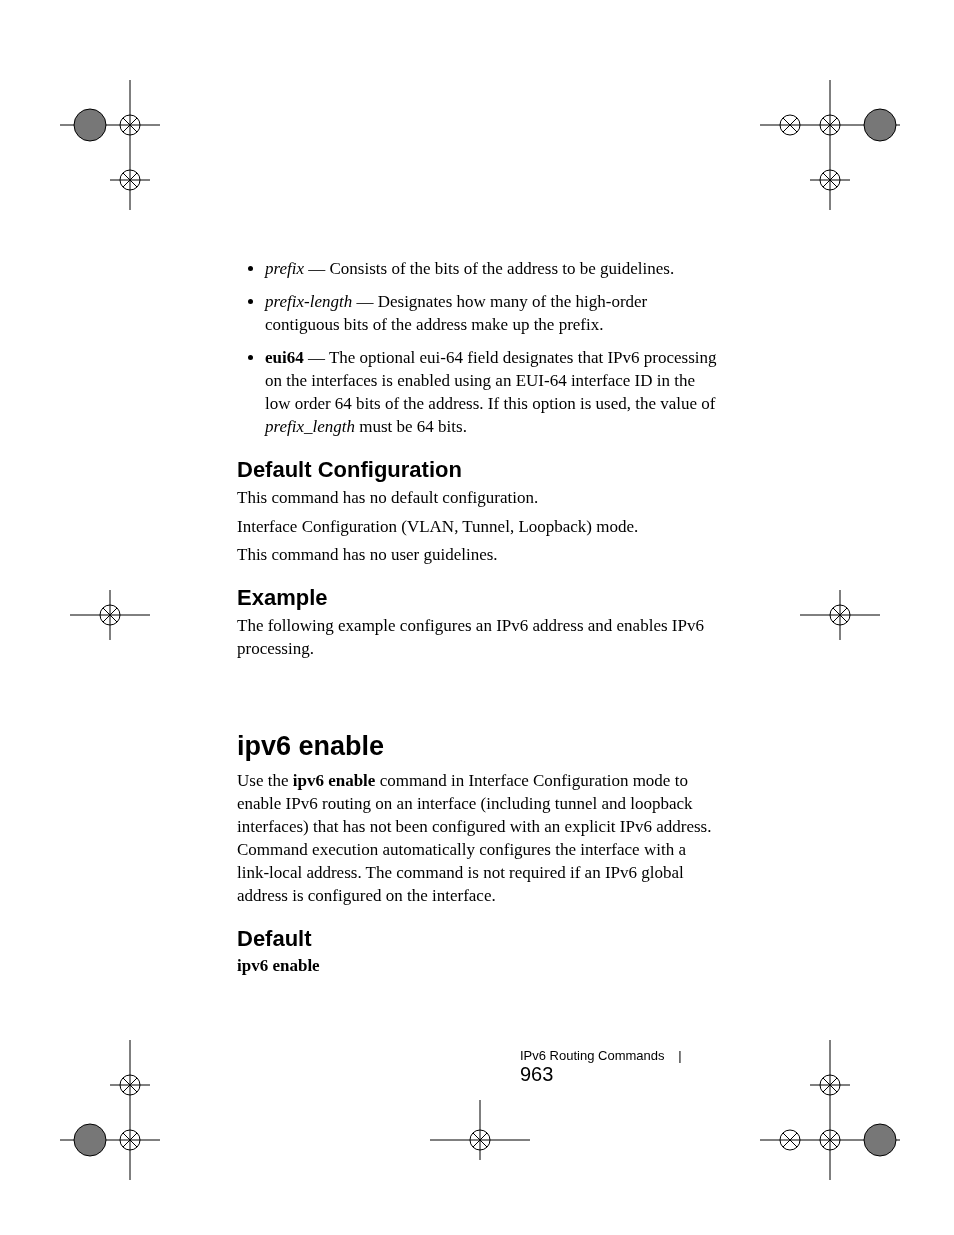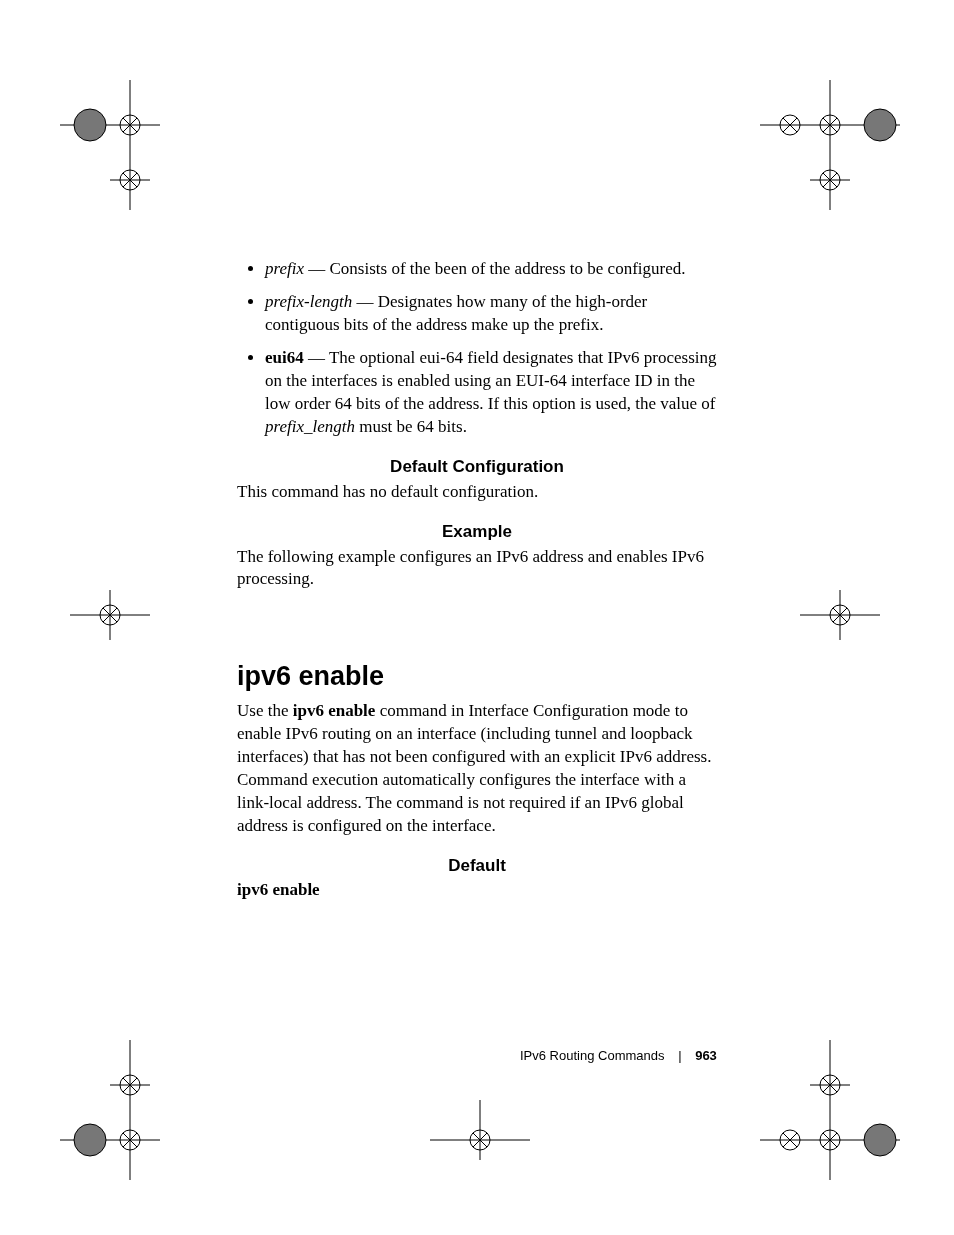--- a/index.html
+++ b/index.html
@@ -25,24 +25,23 @@
   }
   ul.bullets li {
     margin-bottom: 10px;
     line-height: 1.35;
   }
   .italic { font-style: italic; }
   .bold { font-weight: bold; }
   .section-head {
     font-family: Arial, Helvetica, sans-serif;
     font-weight: bold;
-    font-size: 17px;
+    font-size: 22px;
     margin-top: 18px;
     margin-bottom: 4px;
-    text-align: center;
   }
   .body-text {
     line-height: 1.35;
     margin-bottom: 6px;
   }
   h1.cmd-title {
     font-family: Arial, Helvetica, sans-serif;
     font-weight: bold;
     font-size: 27px;
     margin-top: 70px;
@@ -58,48 +57,50 @@
     left: 520px;
     width: 200px;
     font-size: 13px;
     font-family: Arial, Helvetica, sans-serif;
   }
   .footer .sep {
     margin: 0 10px;
     font-weight: normal;
   }
   .footer .pn {
-    font-weight: bold;
-    font-size: 13px;
+    font-weight: normal;
+    font-size: 20px;
   }
   
   .orn { position: absolute; }
   .orn svg { display: block; }
 </style>
 </head>
 <body>
 
 <div class="page">
 
   <ul class="bullets">
     <li>
-      <span class="italic">prefix</span><span> — Consists of the been of the address to be configured.</span>
+      <span class="italic">prefix</span><span> — Consists of the bits of the address to be guidelines.</span>
     </li>
     <li>
       <span class="italic">prefix-length</span><span> — Designates how many of the high-order contiguous bits of the address make up the prefix.</span>
     </li>
     <li>
       <span class="bold">eui64</span><span> — The optional eui-64 field designates that IPv6 processing on the interfaces is enabled using an EUI-64 interface ID in the low order 64 bits of the address. If this option is used, the value of </span><span class="italic">prefix_length</span><span> must be 64 bits.</span>
     </li>
   </ul>
 
   <div class="section-head">Default Configuration</div>
   <div class="body-text">This command has no default configuration.</div>
 
-
+  <div class="body-text">Interface Configuration (VLAN, Tunnel, Loopback) mode.</div>
+
+  <div class="body-text">This command has no user guidelines.</div>
 
   <div class="section-head">Example</div>
   <div class="body-text">The following example configures an IPv6 address and enables IPv6 processing.</div>
 
   <h1 class="cmd-title">ipv6 enable</h1>
   <div class="body-text">
     <span>Use the </span><span class="bold">ipv6 enable</span><span> command in Interface Configuration mode to enable IPv6 routing on an interface (including tunnel and loopback interfaces) that has not been configured with an explicit IPv6 address. Command execution automatically configures the interface with a link-local address. The command is not required if an IPv6 global address is configured on the interface.</span>
   </div>
 
   <div class="section-head">Default</div>

